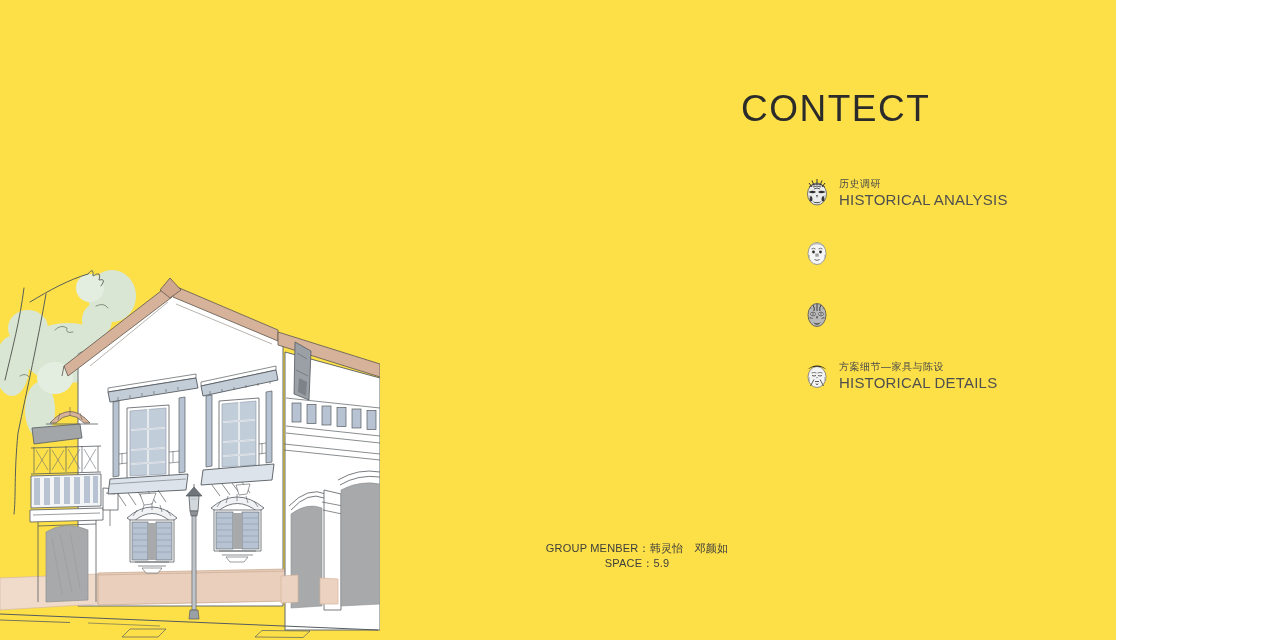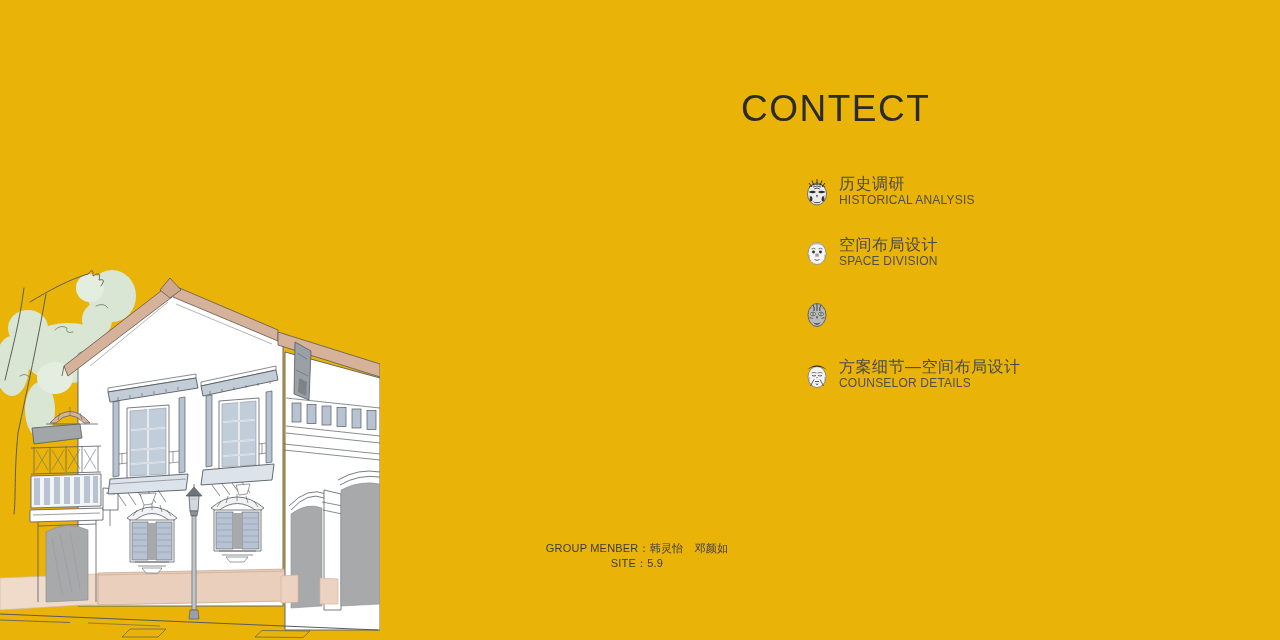--- a/index.html
+++ b/index.html
@@ -1,32 +1,32 @@
 <!DOCTYPE html>
 <html><head>
 <meta charset="utf-8">
 <style>
   * { margin:0; padding:0; box-sizing:border-box; }
   html,body { width:1280px; height:640px; background:#ffffff; overflow:hidden;
               font-family:"Liberation Sans", sans-serif; }
-  .canvas { position:relative; width:1280px; height:640px; background:#eab308; }
+  .canvas { position:relative; width:1116px; height:640px; background:#fde047; }
 
   
   .sketch { position:absolute; left:0; top:258px; width:380px; height:382px; }
 
   
   .page-title { position:absolute; left:741px; top:88px; font-size:37px;
                 font-weight:200; letter-spacing:1.5px; color:#2b2b2b; }
 
   
   .contents { position:absolute; left:804px; top:176px; }
   .toc-item { display:flex; align-items:flex-start; margin-bottom:27px; height:34px; }
   .toc-icon { width:26px; height:30px; margin-right:9px; margin-top:1px; flex:0 0 auto; }
-  .toc-text .zh { font-size:16px; line-height:16px; color:#4a4a4a; letter-spacing:0.5px; }
-  .toc-text .en { font-size:12px; line-height:16px; color:#4f4f4f; letter-spacing:0.2px; }
+  .toc-text .zh { font-size:10px; line-height:16px; color:#4a4a4a; letter-spacing:0.5px; }
+  .toc-text .en { font-size:15px; line-height:16px; color:#4f4f4f; letter-spacing:0.2px; }
 
   
   .credits { position:absolute; left:507px; top:541px; width:260px; text-align:center;
              font-size:11px; line-height:14.5px; color:#3d3d3d; letter-spacing:0.2px; }
   .credits .val { white-space:pre; }
 </style>
 </head>
 <body>
 
 <div class="canvas">
@@ -231,24 +231,20 @@
       <svg class="toc-icon" viewBox="0 0 26 30">
         <ellipse cx="13" cy="15.5" rx="9" ry="11" fill="#f5f5f5" stroke="#888" stroke-width="0.8"></ellipse>
         <path d="M6,8 Q13,3.5 20,8" stroke="#aaa" stroke-width="1" fill="none"></path>
         <path d="M7.5,11 q2,-1.5 4,0 M14.5,11 q2,-1.5 4,0" stroke="#555" stroke-width="0.8" fill="none"></path>
         <circle cx="9.5" cy="14" r="1.4" fill="#2b2b2b"></circle>
         <circle cx="16.5" cy="14" r="1.4" fill="#2b2b2b"></circle>
         <rect x="11.3" y="15.5" width="3.4" height="3.2" fill="#9d9d9d"></rect>
         <path d="M10.5,21.5 q2.5,1.8 5,0" stroke="#444" stroke-width="0.8" fill="none"></path>
         <path d="M5.5,17 q-0.5,1.5 0,3 M20.5,17 q0.5,1.5 0,3" stroke="#999" stroke-width="0.6" fill="none"></path>
       </svg>
-      <div class="toc-text">
-        <div class="zh">空间布局设计</div>
-        <div class="en">SPACE DIVISION</div>
-      </div>
     </div>
 
     <div class="toc-item">
       <svg class="toc-icon" viewBox="0 0 26 30">
         <ellipse cx="13" cy="16" rx="9" ry="11.5" fill="#b9b9b9" stroke="#4c4c4c" stroke-width="0.8"></ellipse>
         <path d="M13,5 L13,12 M9,6 Q11,9 10,12 M17,6 Q15,9 16,12" stroke="#3a3a3a" stroke-width="1" fill="none"></path>
         <ellipse cx="9" cy="15" rx="2.4" ry="1.8" fill="#eee" stroke="#333" stroke-width="0.7"></ellipse>
         <ellipse cx="17" cy="15" rx="2.4" ry="1.8" fill="#eee" stroke="#333" stroke-width="0.7"></ellipse>
         <circle cx="9" cy="15" r="0.8" fill="#222"></circle>
           <circle cx="17" cy="15" r="0.8" fill="#222"></circle>
@@ -266,25 +262,25 @@
         <path d="M3.5,9.5 Q13,1.5 22.5,9.5 Q18,6.5 13,6.5 Q8,6.5 3.5,9.5 Z" fill="#1e1e1e"></path>
         <path d="M7.5,13 q2.5,-1.2 5,0 M13.5,13 q2.5,-1.2 5,0" stroke="#555" stroke-width="0.7" fill="none"></path>
         <path d="M8,15.5 q2,1 4,0 M14,15.5 q2,1 4,0" stroke="#333" stroke-width="0.8" fill="none"></path>
         <path d="M12.2,17 h1.6 l-0.8,1.6 z" fill="#666"></path>
         <path d="M10,19.5 Q8,23 6.5,26 M16,19.5 Q18,23 19.5,26" stroke="#444" stroke-width="0.9" fill="none"></path>
         <path d="M11,21.5 h4" stroke="#333" stroke-width="0.8"></path>
         <path d="M12,23.5 Q13,26.5 14,23.5" stroke="#444" stroke-width="0.8" fill="none"></path>
         <path d="M5.5,17 q-0.8,2 0,4 M20.5,17 q0.8,2 0,4" stroke="#999" stroke-width="0.6" fill="none"></path>
       </svg>
       <div class="toc-text">
-        <div class="zh">方案细节—空间布局设计</div>
-        <div class="en">COUNSELOR DETAILS</div>
+        <div class="zh">方案细节—家具与陈设</div>
+        <div class="en">HISTORICAL DETAILS</div>
       </div>
     </div>
 
   </div>
 
   <div class="credits">
     <div><span class="lbl">GROUP MENBER：</span><span class="val">韩灵怡　邓颜如</span></div>
-    <div><span class="lbl">SITE：</span><span class="val">5.9</span></div>
+    <div><span class="lbl">SPACE：</span><span class="val">5.9</span></div>
   </div>
 
 </div>
 
 </body></html>

